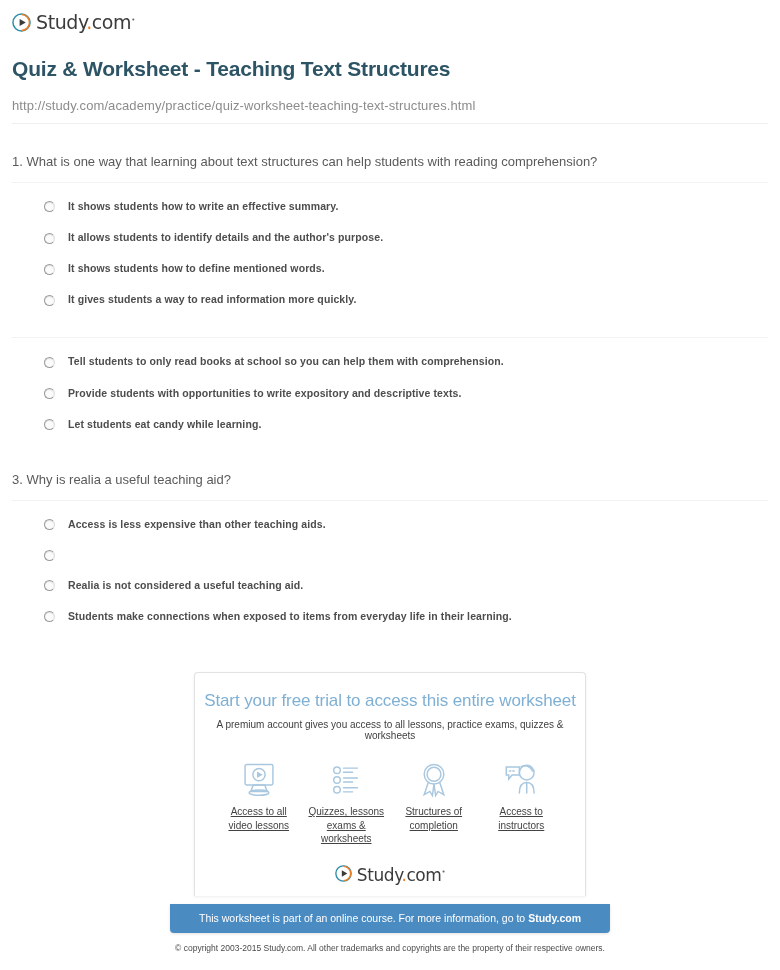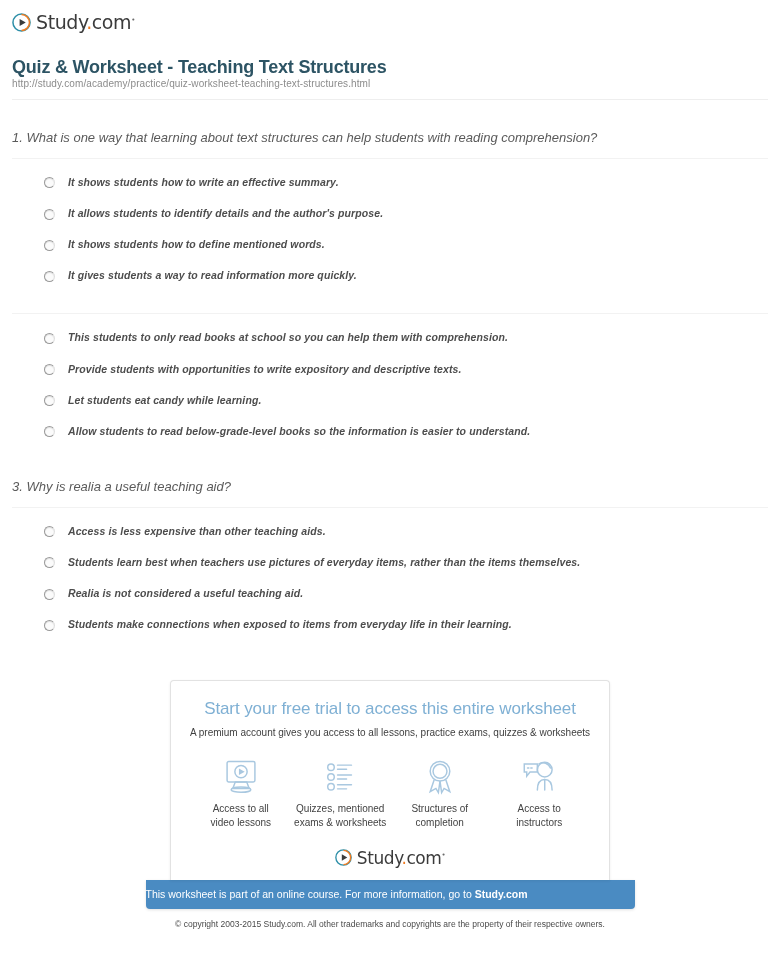--- a/index.html
+++ b/index.html
@@ -51,46 +51,45 @@
     font-size: 7px;
     color: #6b6b6b;
     vertical-align: super;
   }
 
   .title-block {
     padding: 24px 12px 0 12px;
   }
   .doc-title {
     font-family: "Liberation Sans", sans-serif;
-    font-size: 18px;
+    font-size: 21px;
     font-weight: bold;
     color: #2d5464;
     margin: 0;
     letter-spacing: -0.2px;
   }
   .doc-url {
-    font-size: 10px;
+    font-size: 13px;
     color: #8c8c8c;
-    margin-top: 0;
+    margin-top: 17px;
     letter-spacing: 0.1px;
   }
   .title-rule {
     margin-top: 10px;
     border-bottom: 1px solid #eeeeee;
     width: 100%;
   }
 
   
   .quiz {
     padding: 0 12px;
     margin-top: 20px;
   }
   .question-block {
     margin-bottom: 0;
-    font-style: italic;
   }
   .question-text {
     font-size: 13px;
     color: #5a5a5a;
     padding: 10px 0 11px 0;
     font-weight: 400;
     line-height: 1.3;
   }
   .question-rule {
     border-bottom: 1px solid #f2f2f2;
@@ -132,21 +131,21 @@
   .q-spacer-a { height: 22px; }
   .q-spacer-b { height: 22px; }
 
   
   .promo-wrap {
     display: flex;
     justify-content: center;
     margin-top: 40px;
   }
   .promo-card {
-    width: 440px;
+    width: 392px;
     background: #ffffff;
     border: 1px solid #e2e2e2;
     border-bottom: none;
     border-radius: 4px 4px 0 0;
     box-shadow: 0 1px 3px rgba(0,0,0,0.07);
     box-sizing: border-box;
     padding: 18px 0 0 0;
     position: relative;
   }
   .promo-headline {
@@ -175,43 +174,44 @@
     height: 38px;
     display: flex;
     align-items: center;
     justify-content: center;
   }
   .feature-text {
     font-size: 10px;
     color: #434343;
     line-height: 1.35;
     margin-top: 6px;
+    text-decoration: underline;
   }
   .promo-logo {
     display: flex;
     align-items: center;
     justify-content: center;
     gap: 5px;
     margin-top: 17px;
     padding-bottom: 12px;
   }
   .promo-logo .brand-wordmark { font-size: 17px; }
   .promo-logo .brand-mark { width: 17px; height: 17px; flex: 0 0 17px; }
 
   .promo-bar {
     background: #4a8bc2;
     color: #ffffff;
     font-size: 10.5px;
-    text-align: left;
+    text-align: center;
     padding: 8px 0 9px 0;
     border-radius: 0 0 4px 4px;
     box-shadow: 0 1px 3px rgba(0,0,0,0.12);
-    width: 489px;
+    width: 440px;
     box-sizing: border-box;
-    margin: 0 auto;
+    margin: 8px auto;
   }
   .promo-bar b { font-weight: bold; }
 
   .copyright {
     text-align: center;
     font-size: 8.5px;
     color: #4a4a4a;
     line-height: 1.4;
     margin-top: 10px;
   }
@@ -266,50 +266,45 @@
       </ul>
     </div>
 
     <div class="q-spacer-a"></div>
 
     <div class="question-block">
       <div class="question-rule"></div>
       <ul class="options">
         <li class="option-row">
           <span class="radio"></span>
-          <span class="option-label">This students to only read books at school so you can help them with comprehension.</span>
+          <span class="option-label">Tell students to only read books at school so you can help them with comprehension.</span>
         </li>
         <li class="option-row">
           <span class="radio"></span>
           <span class="option-label">Provide students with opportunities to write expository and descriptive texts.</span>
         </li>
         <li class="option-row">
           <span class="radio"></span>
           <span class="option-label">Let students eat candy while learning.</span>
-        </li>
-        <li class="option-row">
-          <span class="radio"></span>
-          <span class="option-label">Allow students to read below-grade-level books so the information is easier to understand.</span>
         </li>
       </ul>
     </div>
 
     <div class="q-spacer-b"></div>
 
     <div class="question-block">
       <div class="question-text">3. Why is realia a useful teaching aid?</div>
       <div class="question-rule"></div>
       <ul class="options">
         <li class="option-row">
           <span class="radio"></span>
           <span class="option-label">Access is less expensive than other teaching aids.</span>
         </li>
         <li class="option-row">
           <span class="radio"></span>
-          <span class="option-label">Students learn best when teachers use pictures of everyday items, rather than the items themselves.</span>
         </li>
         <li class="option-row">
           <span class="radio"></span>
           <span class="option-label">Realia is not considered a useful teaching aid.</span>
         </li>
         <li class="option-row">
           <span class="radio"></span>
           <span class="option-label">Students make connections when exposed to items from everyday life in their learning.</span>
         </li>
       </ul>
@@ -351,21 +346,21 @@
                 <line x1="21" y1="7.5" x2="38" y2="7.5"></line>
                 <line x1="21" y1="12.5" x2="32" y2="12.5"></line>
                 <line x1="21" y1="19.5" x2="38" y2="19.5"></line>
                 <line x1="21" y1="24.5" x2="32" y2="24.5"></line>
                 <line x1="21" y1="31.5" x2="38" y2="31.5"></line>
                 <line x1="21" y1="36.5" x2="32" y2="36.5"></line>
               </g>
             </svg>
           </div>
           <div class="feature-text">
-            <span>Quizzes, mentioned</span><br>
+            <span>Quizzes, lessons</span><br>
             <span>exams &amp; worksheets</span>
           </div>
         </div>
 
         <div class="feature">
           <div class="feature-icon">
             <svg width="40" height="36" viewBox="0 0 48 44" aria-hidden="true">
               <g fill="none" stroke="#a9c8e0" stroke-width="1.8">
                 <circle cx="24" cy="15" r="12"></circle>
                 <circle cx="24" cy="15" r="8.5"></circle>

